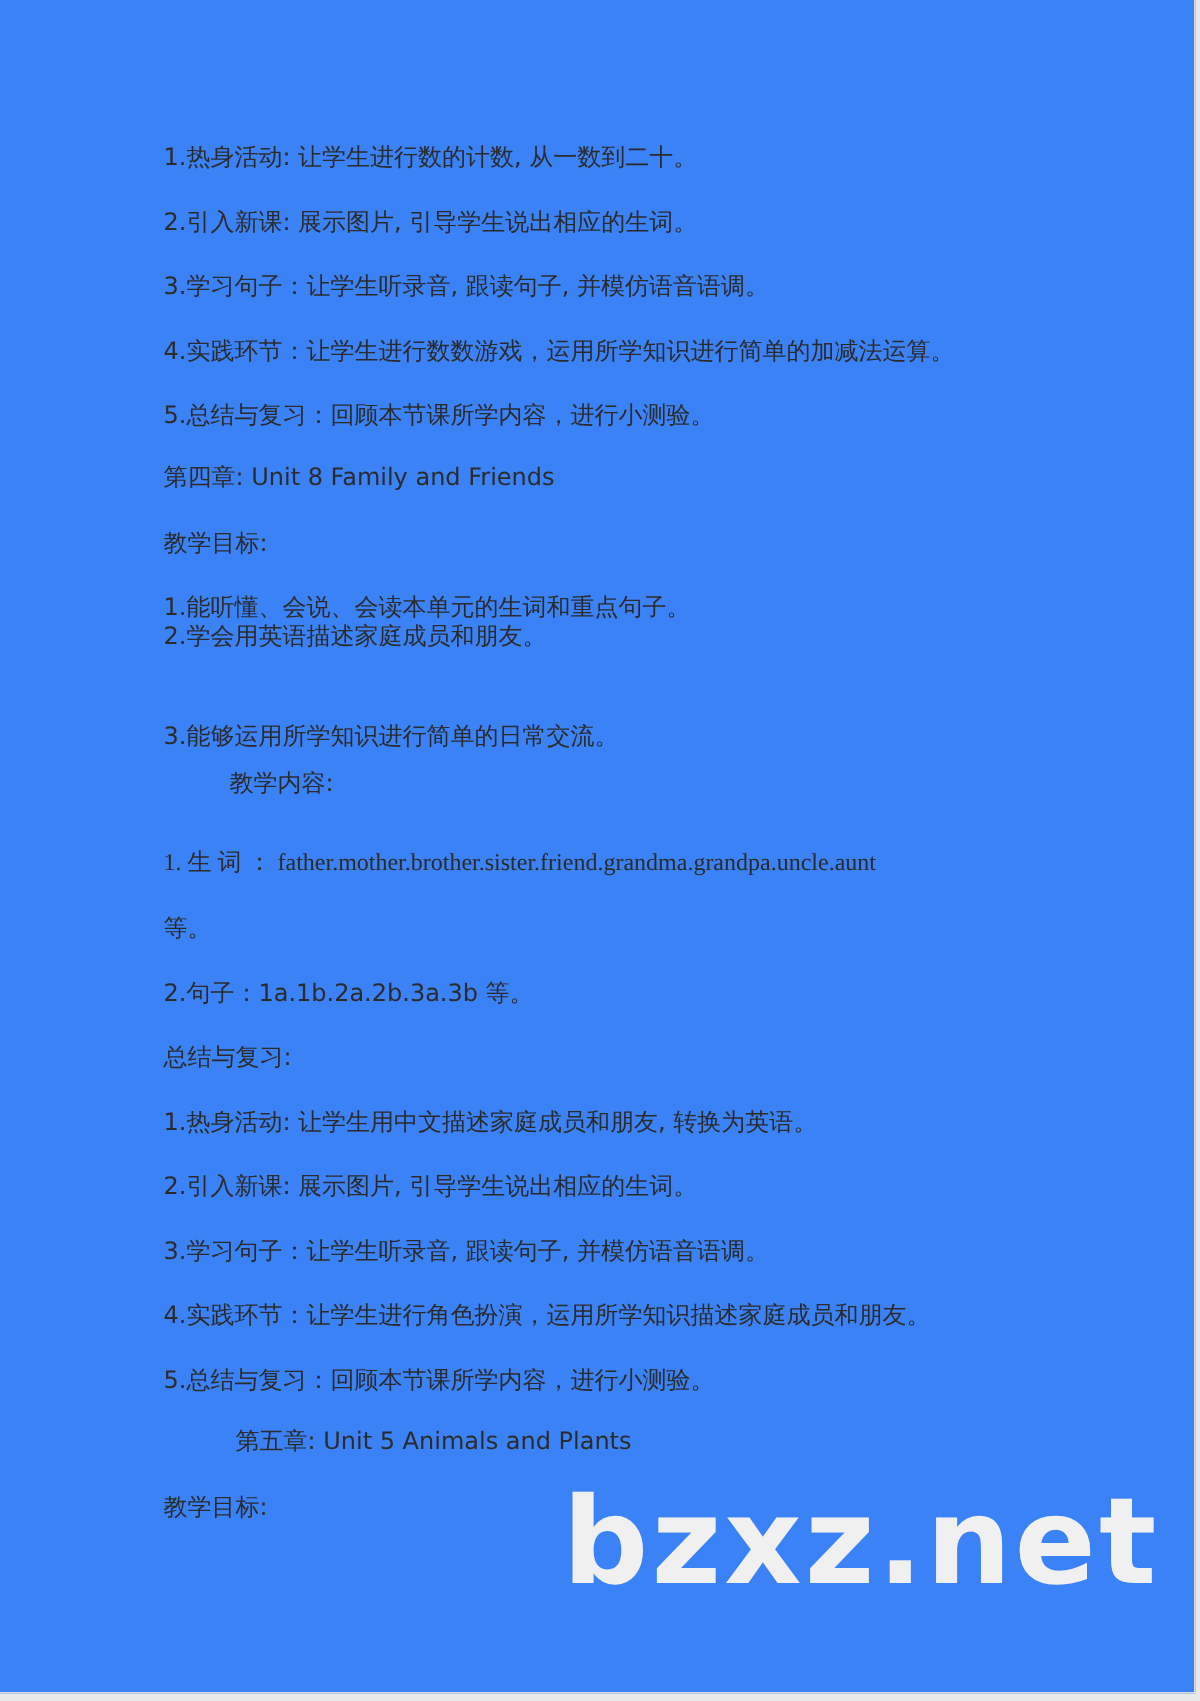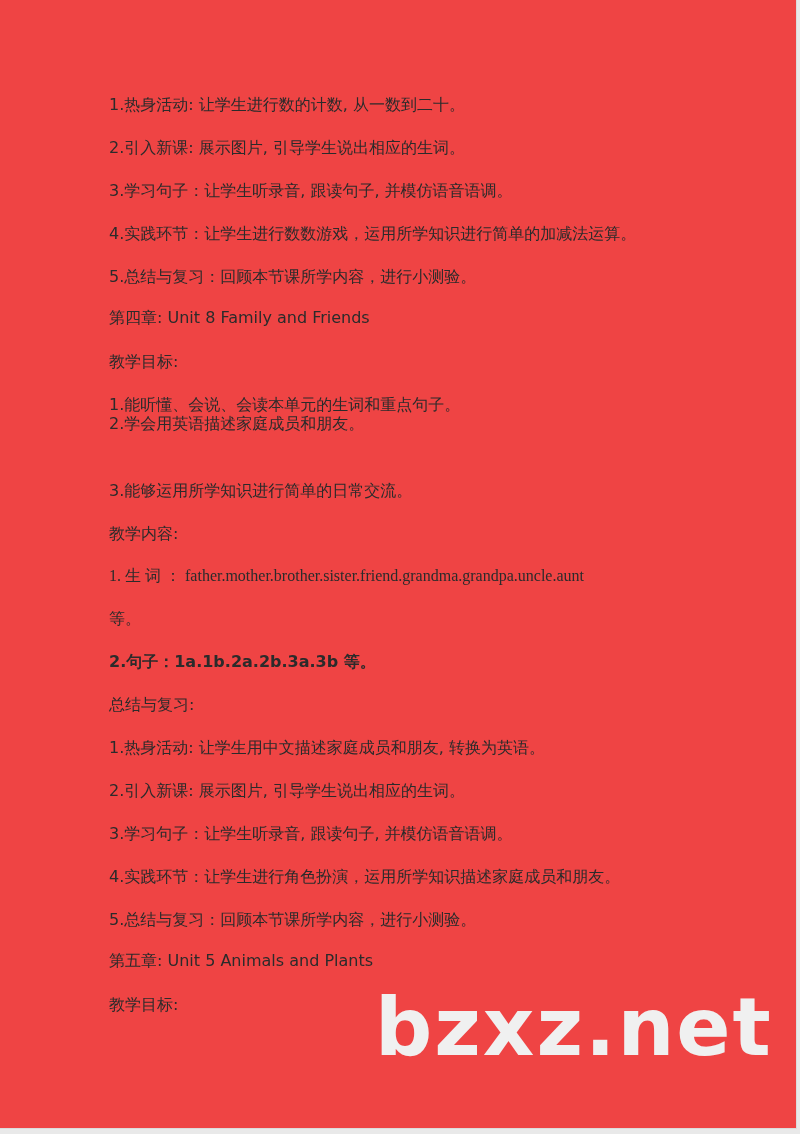--- a/index.html
+++ b/index.html
@@ -5,21 +5,21 @@
     html, body { margin: 0; padding: 0; }
     body {
       width: 800px; height: 1134px;
       background: #e9e9e9;
       position: relative; overflow: hidden;
       font-family: "DejaVu Sans", "Liberation Sans", sans-serif;
     }
     .page {
       position: absolute; left: 0; top: 0;
       width: 796px; height: 1128px;
-      background: #ef4444;
+      background: #3b82f6;
       border-right: 1px solid #dcdcdc;
       border-bottom: 1px solid #dcdcdc;
     }
     .line {
       position: absolute; left: 109px;
       font-size: 16px; line-height: 20px;
       color: #2b2b2b; white-space: nowrap;
     }
     .watermark {
       position: absolute; left: 375px; top: 988px;
@@ -36,27 +36,27 @@
       <div class="line" style="top: 95px;">1.热身活动: 让学生进行数的计数, 从一数到二十。</div>
       <div class="line" style="top: 138px;">2.引入新课: 展示图片, 引导学生说出相应的生词。</div>
       <div class="line" style="top: 181px;">3.学习句子：让学生听录音, 跟读句子, 并模仿语音语调。</div>
       <div class="line" style="top: 224px; text-align: center;">4.实践环节：让学生进行数数游戏，运用所学知识进行简单的加减法运算。</div>
       <div class="line" style="top: 267px;">5.总结与复习：回顾本节课所学内容，进行小测验。</div>
       <div class="line" style="top: 308px;">第四章: Unit 8 Family and Friends</div>
       <div class="line" style="top: 352px;">教学目标:</div>
       <div class="line" style="top: 395px;">1.能听懂、会说、会读本单元的生词和重点句子。</div>
       <div class="line" style="top: 414px;">2.学会用英语描述家庭成员和朋友。</div>
       <div class="line" style="top: 481px;">3.能够运用所学知识进行简单的日常交流。</div>
-      <div class="line" style="top: 524px;">教学内容:</div>
+      <div class="line" style="top: 512px; margin-left: 44px;">教学内容:</div>
       <div class="line" style="top: 566px; font-family: Liberation Serif, serif;">1. 生 词 ： father.mother.brother.sister.friend.grandma.grandpa.uncle.aunt</div>
       <div class="line" style="top: 609px;">等。</div>
-      <div class="line" style="top: 652px; font-weight: bold;">2.句子：1a.1b.2a.2b.3a.3b 等。</div>
+      <div class="line" style="top: 652px;">2.句子：1a.1b.2a.2b.3a.3b 等。</div>
       <div class="line" style="top: 695px;">总结与复习:</div>
       <div class="line" style="top: 738px;">1.热身活动: 让学生用中文描述家庭成员和朋友, 转换为英语。</div>
       <div class="line" style="top: 781px;">2.引入新课: 展示图片, 引导学生说出相应的生词。</div>
       <div class="line" style="top: 824px;">3.学习句子：让学生听录音, 跟读句子, 并模仿语音语调。</div>
       <div class="line" style="top: 867px;">4.实践环节：让学生进行角色扮演，运用所学知识描述家庭成员和朋友。</div>
       <div class="line" style="top: 910px;">5.总结与复习：回顾本节课所学内容，进行小测验。</div>
-      <div class="line" style="top: 951px;">第五章: Unit 5 Animals and Plants</div>
+      <div class="line" style="top: 951px; margin-left: 48px;">第五章: Unit 5 Animals and Plants</div>
       <div class="line" style="top: 995px;">教学目标:</div>
     </div>
   <div class="watermark">bzxz.net</div>
 </div>
 
 </body></html>

